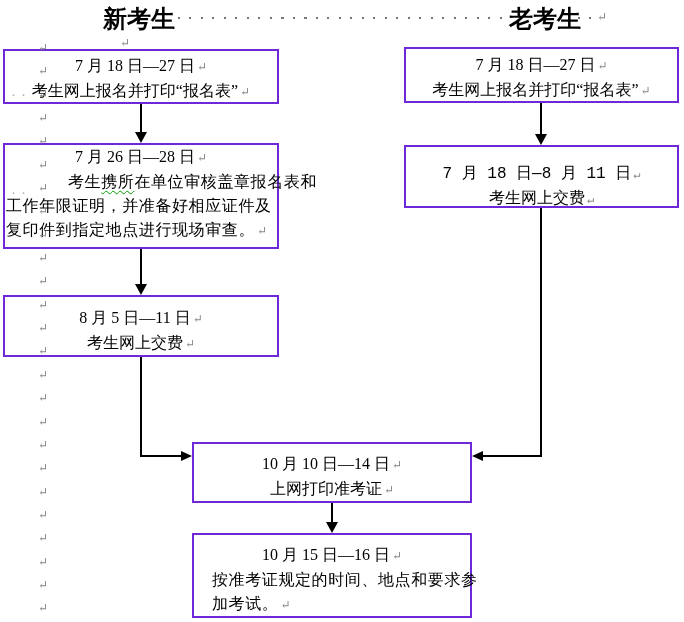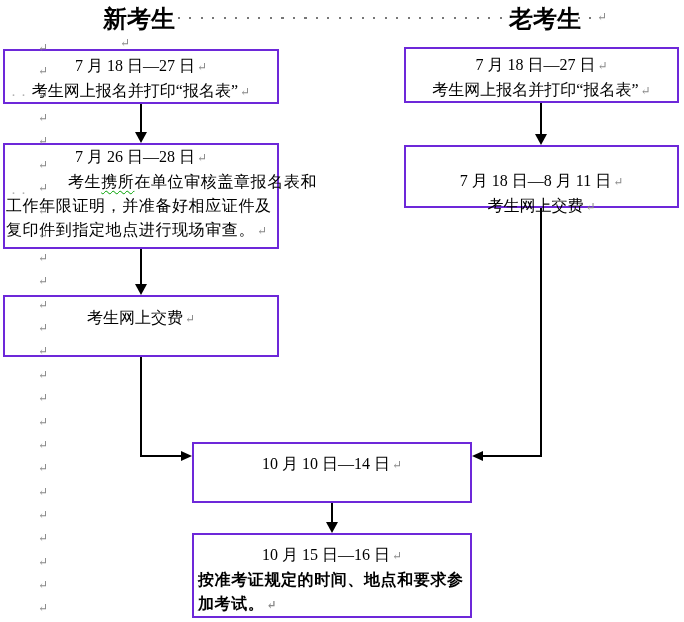--- a/index.html
+++ b/index.html
@@ -12,21 +12,21 @@
   .leader{position:absolute;top:17px;height:2px;background:repeating-linear-gradient(to right,#777 0 2px,transparent 2px 11.5px);}
   .hdr-ret{position:absolute;left:597px;top:10px;font-size:12px;color:#8a8a8a;}
   
   .box{
     position:absolute;box-sizing:border-box;border:2px solid #6d28d9;background:#fff;
     z-index:2;font-size:16px;line-height:24px;
   }
   .box .ln{text-align:center;white-space:nowrap;}
   .body-ln{text-align:left;white-space:nowrap;letter-spacing:0.6px;padding-left:1px;}
   .indent{text-indent:22px;margin-left:40px;}
-  .m2-body{padding-left:4px;font-weight:bold;}
+  .m2-body{padding-left:18px;}
   .ret{color:#8a8a8a;font-size:12px;margin-left:2px;vertical-align:baseline;}
   .wavy{text-decoration:underline;text-decoration-style:wavy;text-decoration-color:#00a000;text-decoration-thickness:1px;text-underline-offset:3px;}
   .sdots{position:absolute;color:#b3b3b3;font-size:15px;letter-spacing:5px;z-index:3;}
   
   .marks{position:absolute;left:38px;top:37px;z-index:4;display:flex;flex-direction:column;}
   .mark{height:23.35px;line-height:23.35px;font-size:12px;color:#8a8a8a;}
   .stray-mark{position:absolute;left:120px;top:36px;font-size:12px;color:#8a8a8a;z-index:4;}
   
   .vline{position:absolute;width:2px;background:#000;z-index:1;}
   .hline{position:absolute;height:2px;background:#000;z-index:1;}
@@ -82,35 +82,37 @@
 
   <div class="box" style="left:3px;top:143px;width:276px;height:106px;">
     <div class="ln"><span>7 月 26 日—28 日</span><span class="ret">↵</span></div>
     <div class="body-ln indent"><span>考生</span><span class="wavy">携所</span><span>在单位审核盖章报名表和</span></div>
     <div class="body-ln"><span>工作年限证明，并准备好相应证件及</span></div>
     <div class="body-ln"><span>复印件到指定地点进行现场审查。</span><span class="ret">↵</span></div>
     <span class="sdots" style="left:6px;top:36px;">··</span>
   </div>
 
   <div class="box" style="left:3px;top:295px;width:276px;height:62px;padding-top:9px;">
+    <div class="ln"><span>8 月 5 日—11 日</span><span class="ret">↵</span></div>
     <div class="ln"><span>考生网上交费</span><span class="ret">↵</span></div>
   </div>
 
   <div class="box" style="left:404px;top:47px;width:275px;height:56px;padding-top:4px;">
     <div class="ln"><span>7 月 18 日—27 日</span><span class="ret">↵</span></div>
     <div class="ln"><span>考生网上报名并打印“报名表”</span><span class="ret">↵</span></div>
   </div>
 
-  <div class="box" style="left:404px;top:145px;width:275px;height:63px;padding-top:22px;">
+  <div class="box" style="left:404px;top:145px;width:275px;height:63px;padding-top:15px;font-family:Liberation Mono, monospace;">
     <div class="ln"><span>7 月 18 日—8 月 11 日</span><span class="ret">↵</span></div>
     <div class="ln"><span>考生网上交费</span><span class="ret">↵</span></div>
   </div>
 
   <div class="box" style="left:192px;top:442px;width:280px;height:61px;padding-top:8px;">
     <div class="ln"><span>10 月 10 日—14 日</span><span class="ret">↵</span></div>
+    <div class="ln"><span>上网打印准考证</span><span class="ret">↵</span></div>
   </div>
 
   <div class="box" style="left:192px;top:533px;width:280px;height:85px;padding-top:8px;">
     <div class="ln"><span>10 月 15 日—16 日</span><span class="ret">↵</span></div>
     <div class="body-ln m2-body"><span>按准考证规定的时间、地点和要求参</span></div>
     <div class="body-ln m2-body"><span>加考试。</span><span class="ret">↵</span></div>
   </div>
 
   <div class="vline" style="left:140px;top:104px;height:28px;"></div>
   <div class="head-down" style="left:135px;top:132px;"></div>

